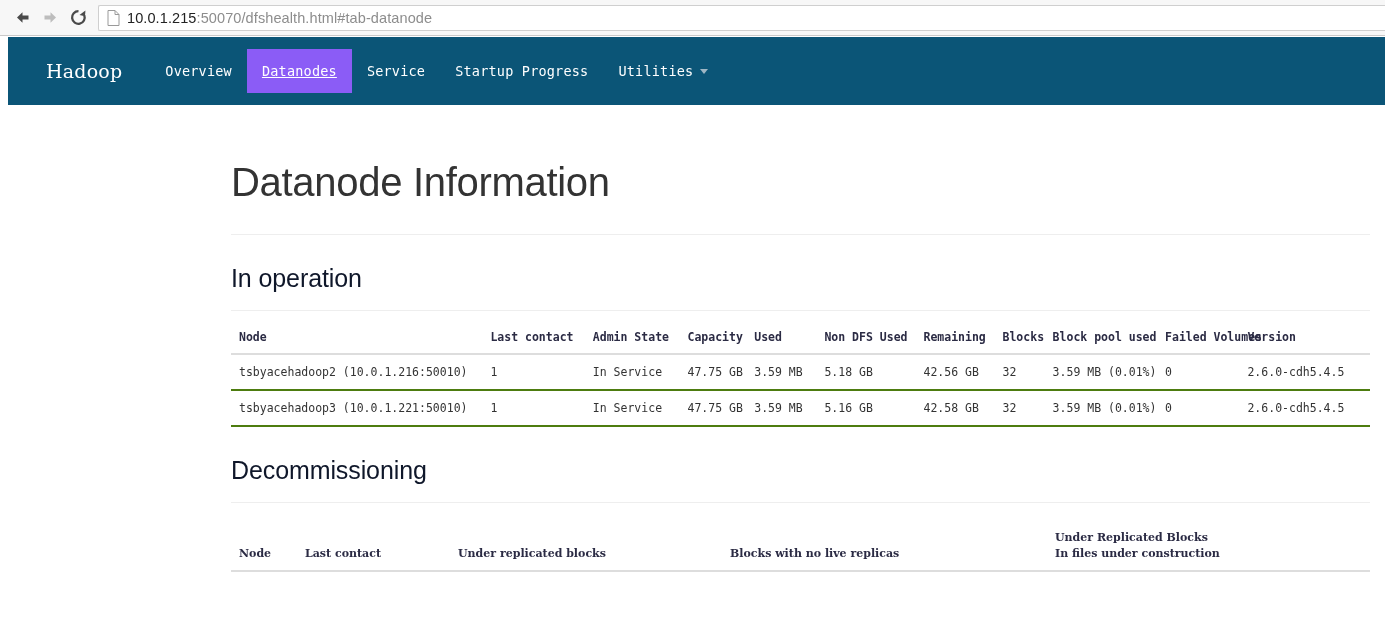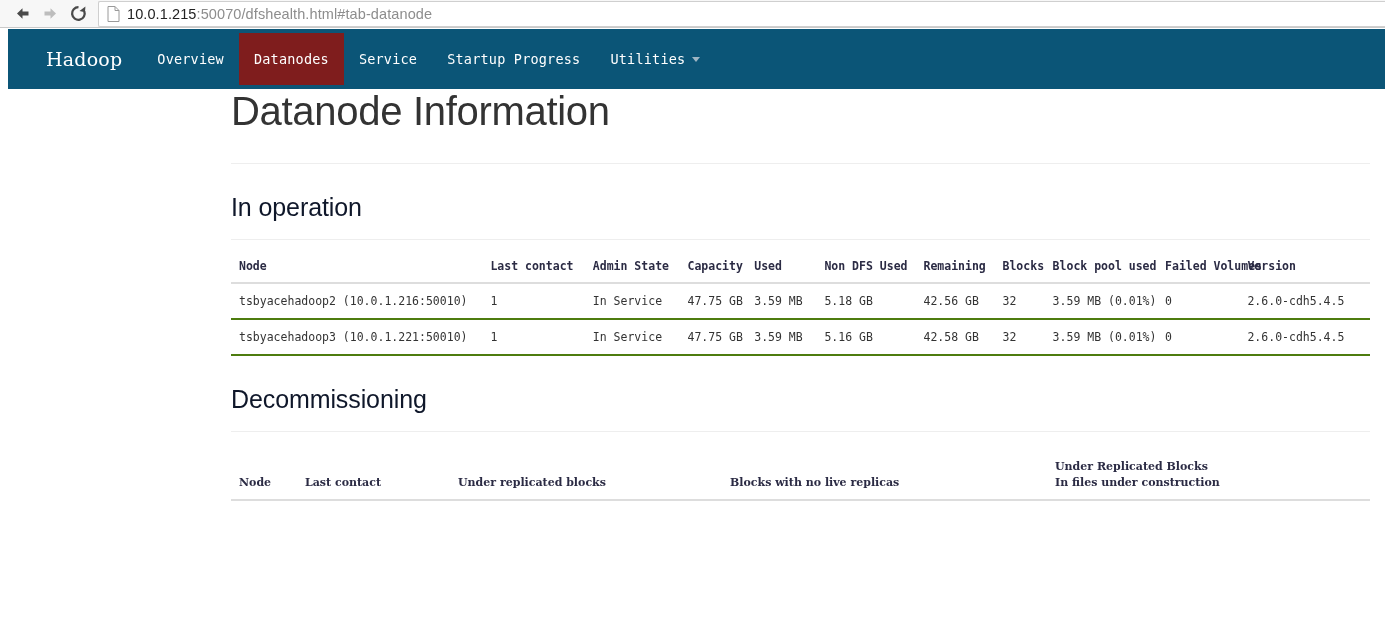--- a/index.html
+++ b/index.html
@@ -10,21 +10,21 @@
     width: 1385px;
     height: 631px;
     overflow: hidden;
     background: #ffffff;
     font-family: "Liberation Sans", sans-serif;
     -webkit-font-smoothing: antialiased;
   }
 
   
   .browser-bar {
-    height: 28px;
+    height: 36px;
     background: #f7f7f7;
     border-bottom: 1px solid #c9c9c9;
     display: flex;
     align-items: center;
     padding: 0 0 0 8px;
     box-sizing: border-box;
   }
   .nav-btn {
     width: 28px;
     height: 28px;
@@ -64,57 +64,58 @@
   }
   .url-host { color: #222222; }
 
   
   .navbar-wrap {
     background: #ffffff;
     padding-left: 8px;
     padding-top: 1px;
   }
   .navbar {
-    height: 60px;
+    height: 68px;
     background: #0b5577;
     display: flex;
     align-items: stretch;
     position: relative;
   }
   .brand {
     display: flex;
     align-items: center;
     padding: 0 16px 0 38px;
     color: #ffffff;
     font-family: "DejaVu Serif", "Liberation Serif", serif;
     font-size: 19px;
     font-weight: 400;
     letter-spacing: 0.2px;
     white-space: nowrap;
   }
   .nav-items {
     display: flex;
     align-items: stretch;
     list-style: none;
-    margin: 4px;
+    margin: 12px;
     padding: 0;
   }
   .nav-item {
     display: flex;
     align-items: center;
     padding: 0 15px;
     color: #ffffff;
     font-family: "DejaVu Sans Mono", "Liberation Mono", monospace;
     font-size: 13.5px;
     white-space: nowrap;
     letter-spacing: 0.2px;
     cursor: pointer;
   }
   .nav-item.active {
-    background: #7f1d1d;
+    background: #8b5cf6;
+    text-decoration: underline;
   }
   .caret {
     display: inline-block;
     margin-left: 7px;
     width: 0;
     height: 0;
     border-left: 4px solid transparent;
     border-right: 4px solid transparent;
     border-top: 5px solid #9fb6c4;
   }
@@ -122,20 +123,21 @@
   
   .content {
     padding: 0 0 0 231px;
     position: relative;
   }
   .page-title {
     font-size: 40px;
     font-weight: 400;
     color: #333333;
     margin: 0;
+    padding-top: 55px;
     letter-spacing: -0.3px;
   }
   .title-rule {
     margin-top: 29px;
     width: 1139px;
     border-top: 1px solid #eeeeee;
   }
 
   .section-title {
     font-size: 25px;

